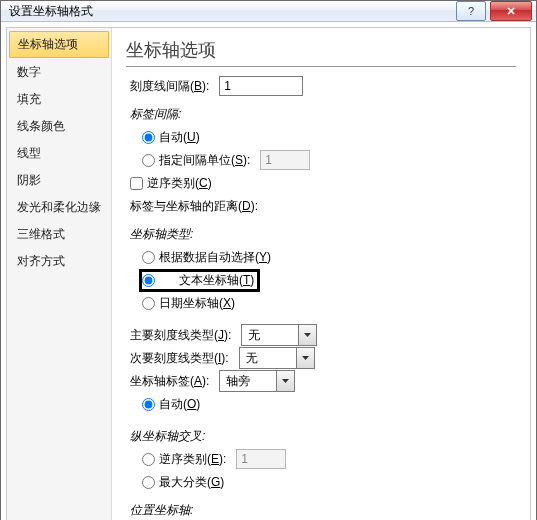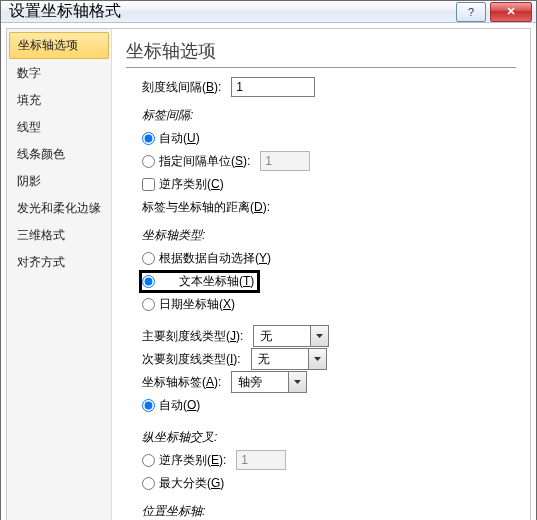--- a/index.html
+++ b/index.html
@@ -1,34 +1,34 @@
 <!DOCTYPE html>
 <html><head>
 <meta charset="utf-8">
 <style>
   html,body{margin:0;padding:0;font-family:"Microsoft YaHei","SimSun",Tahoma,sans-serif;font-size:12px;color:#000;background:#fff;}
   .window{width:537px;height:520px;border:1px solid #6a6a6a;box-sizing:border-box;background:#fff;display:flex;flex-direction:column;}
   
   .titlebar{height:28px;background:linear-gradient(#fdfdfe,#eef2f8 45%,#e4eaf3 46%,#eaf0f9);border-bottom:1px solid #b7c1d0;display:flex;align-items:center;justify-content:space-between;padding:0 4px 0 8px;}
-  .titlebar .title{font-size:16px;}
+  .titlebar .title{font-size:12px;}
   .titlebar .ctrls{display:flex;gap:4px;}
   .titlebar .btn{width:28px;height:18px;border:1px solid #6f8aa8;border-radius:2px;display:flex;align-items:center;justify-content:center;font-size:11px;font-family:Arial,sans-serif;color:#2a3b52;background:linear-gradient(#fbfdff,#d7e6f7);}
   .titlebar .btn.close{width:40px;background:linear-gradient(#f3a0a0,#d64d4d 45%,#c62e2e 46%,#e06262);border-color:#a13030;color:#fff;font-weight:bold;}
   
   .body{flex:1;display:flex;flex-direction:column;background:#fff;}
   .content{flex:1;display:flex;border:1px solid #c9c9c9;margin:5px;}
   
   .sidebar{width:104px;background:#f5f5f5;border-right:1px solid #dcdcdc;padding-top:2px;}
   .side-item{padding:5px 10px;font-size:12px;color:#222;cursor:default;}
   .side-item.selected{background:linear-gradient(#ffe9a6,#ffd76b);border:1px solid #e0b84f;margin:1px 2px;padding:4px 8px;border-radius:1px;}
   
   .panel{flex:1;padding:8px 14px 8px 14px;overflow:auto;}
   .panel h1{font-size:18px;font-weight:normal;margin:2px 0 2px 0;color:#444;}
   .sep{border:none;border-top:1px solid #999;margin:4px 0 8px 0;}
-  .row{display:flex;align-items:center;min-height:22px;margin:1px 16px;}
+  .row{display:flex;align-items:center;min-height:22px;margin:1px 4px;}
   .row.indent{margin-left:16px;}
   .lbl{white-space:nowrap;}
   .u{text-decoration:underline;}
   input.text{width:64px;height:18px;border:1px solid #7a7a7a;padding:0 4px;font-size:12px;background:#fff;}
   input.text[disabled]{background:#f3f3f3;color:#888;border-color:#b5b5b5;}
   input[type=radio],input[type=checkbox]{margin:0 4px 0 0;vertical-align:middle;}
   .group-title{margin-top:6px;margin-bottom:1px;font-style:italic;}
   .select{display:inline-flex;align-items:stretch;height:20px;border:1px solid #7a7a7a;background:#fff;}
   .select .val{min-width:44px;padding:1px 6px;font-size:12px;display:flex;align-items:center;}
   .select .arrow{width:17px;border-left:1px solid #7a7a7a;background:linear-gradient(#f7f7f7,#dcdcdc);display:flex;align-items:center;justify-content:center;}
@@ -52,22 +52,22 @@
     </div>
   </div>
 
   <div class="body">
     <div class="content">
 
       <div class="sidebar">
         <div class="side-item selected"><span>坐标轴选项</span></div>
         <div class="side-item"><span>数字</span></div>
         <div class="side-item"><span>填充</span></div>
+        <div class="side-item"><span>线条颜色</span></div>
         <div class="side-item"><span>线型</span></div>
-        <div class="side-item"><span>线条颜色</span></div>
         <div class="side-item"><span>阴影</span></div>
         <div class="side-item"><span>发光和柔化边缘</span></div>
         <div class="side-item"><span>三维格式</span></div>
         <div class="side-item"><span>对齐方式</span></div>
       </div>
 
       <div class="panel">
         <h1>坐标轴选项</h1>
         <hr class="sep">
 

